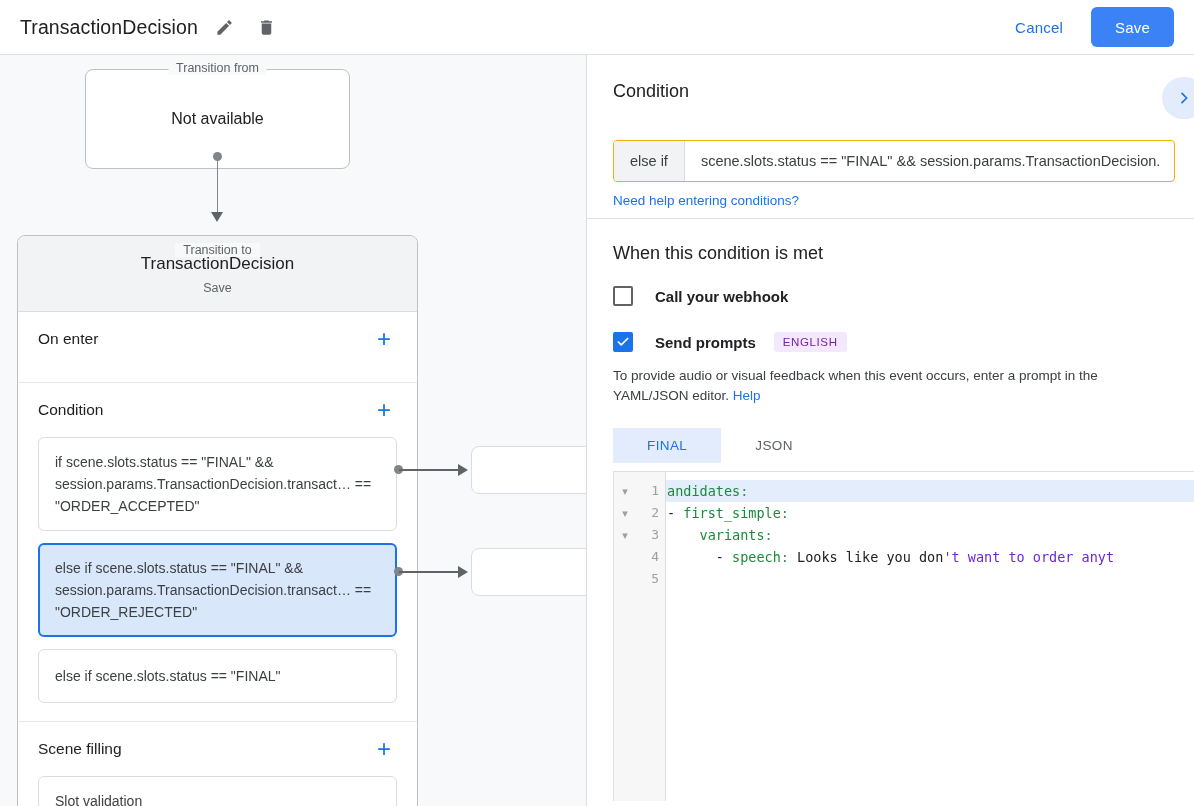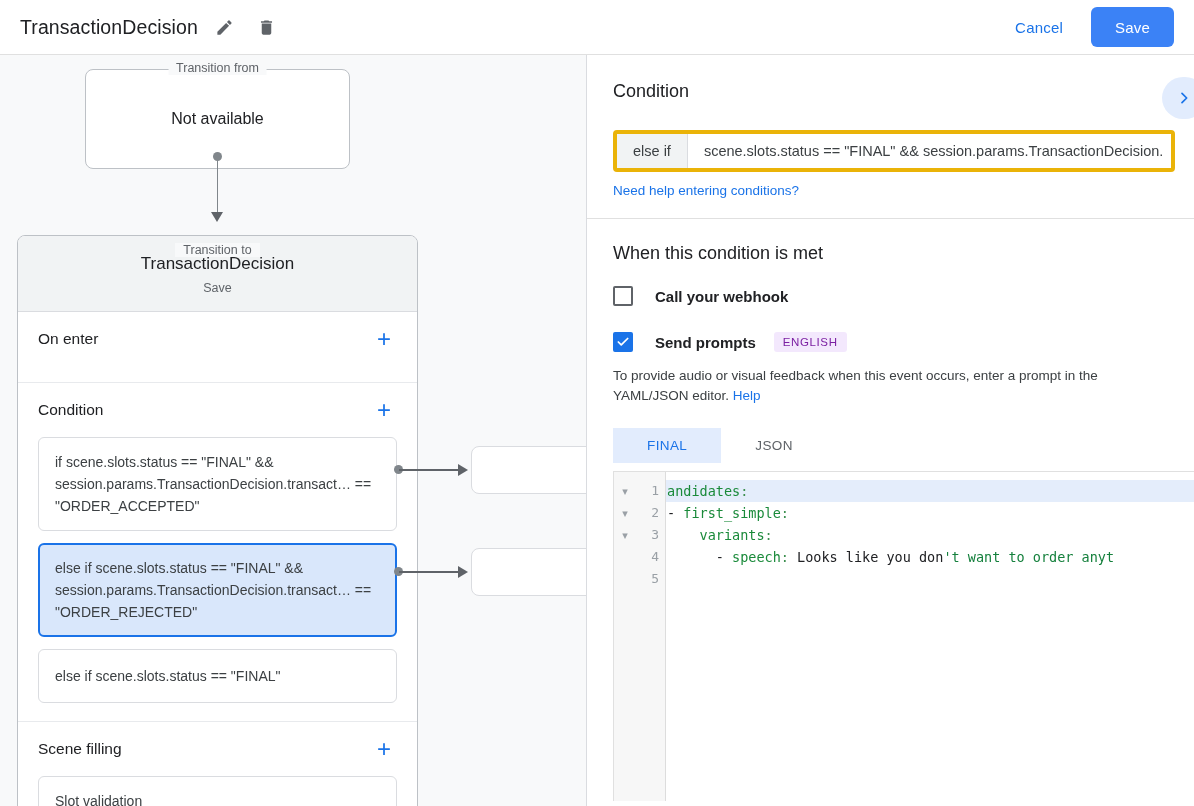--- a/index.html
+++ b/index.html
@@ -141,22 +141,22 @@
   }
   .rp-section-a { padding: 26px 26px 0 26px; position: relative; height: 163px; }
   .rp-heading { font-size: 18px; color: #202124; }
   .chevron-pill {
     position: absolute; right: -12px; top: 22px;
     width: 44px; height: 42px; border-radius: 21px;
     background: #e2ecfd; display: flex; align-items: center; justify-content: center;
     cursor: pointer;
   }
   .cond-input-row {
-    display: flex; margin-top: 28px; height: 42px;
-    border: 4px solid #eab308; border-radius: 4px; overflow: hidden;
+    display: flex; margin-top: 38px; height: 42px;
+    border: 1px solid #eab308; border-radius: 4px; overflow: hidden;
     width: 562px;
   }
   .cond-prefix {
     background: #f1f3f4; border-right: 1px solid #dadce0;
     display: flex; align-items: center; padding: 0 16px;
     font-size: 14.5px; color: #3c4043; white-space: nowrap;
   }
   .cond-value {
     flex: 1; display: flex; align-items: center; padding: 0 0 0 16px;
     font-size: 14.5px; color: #3c4043; white-space: nowrap; overflow: hidden;
@@ -217,21 +217,21 @@
   .gutter div { height: 22px; line-height: 22px; }
   .code {
     flex: 1; padding-top: 8px; font-family: "DejaVu Sans Mono", monospace;
     font-size: 13.5px; white-space: pre; overflow: hidden; position: relative;
   }
   .code .ln { height: 22px; line-height: 22px; padding-left: 1px; }
   .code .ln.hl { background: #e4edfb; }
   .tok-key { color: #1a8a3a; }
   .tok-punc { color: #3c8f4f; }
   .tok-plain { color: #202124; }
-  .tok-str { color: #15803d; text-align: right; }
+  .tok-str { color: #6d28d9; text-align: right; }
 </style>
 </head>
 <body>
 
 <div class="app">
 
   <div class="topbar">
     <div class="topbar-title">TransactionDecision</div>
 
     <div class="icon-btn">

